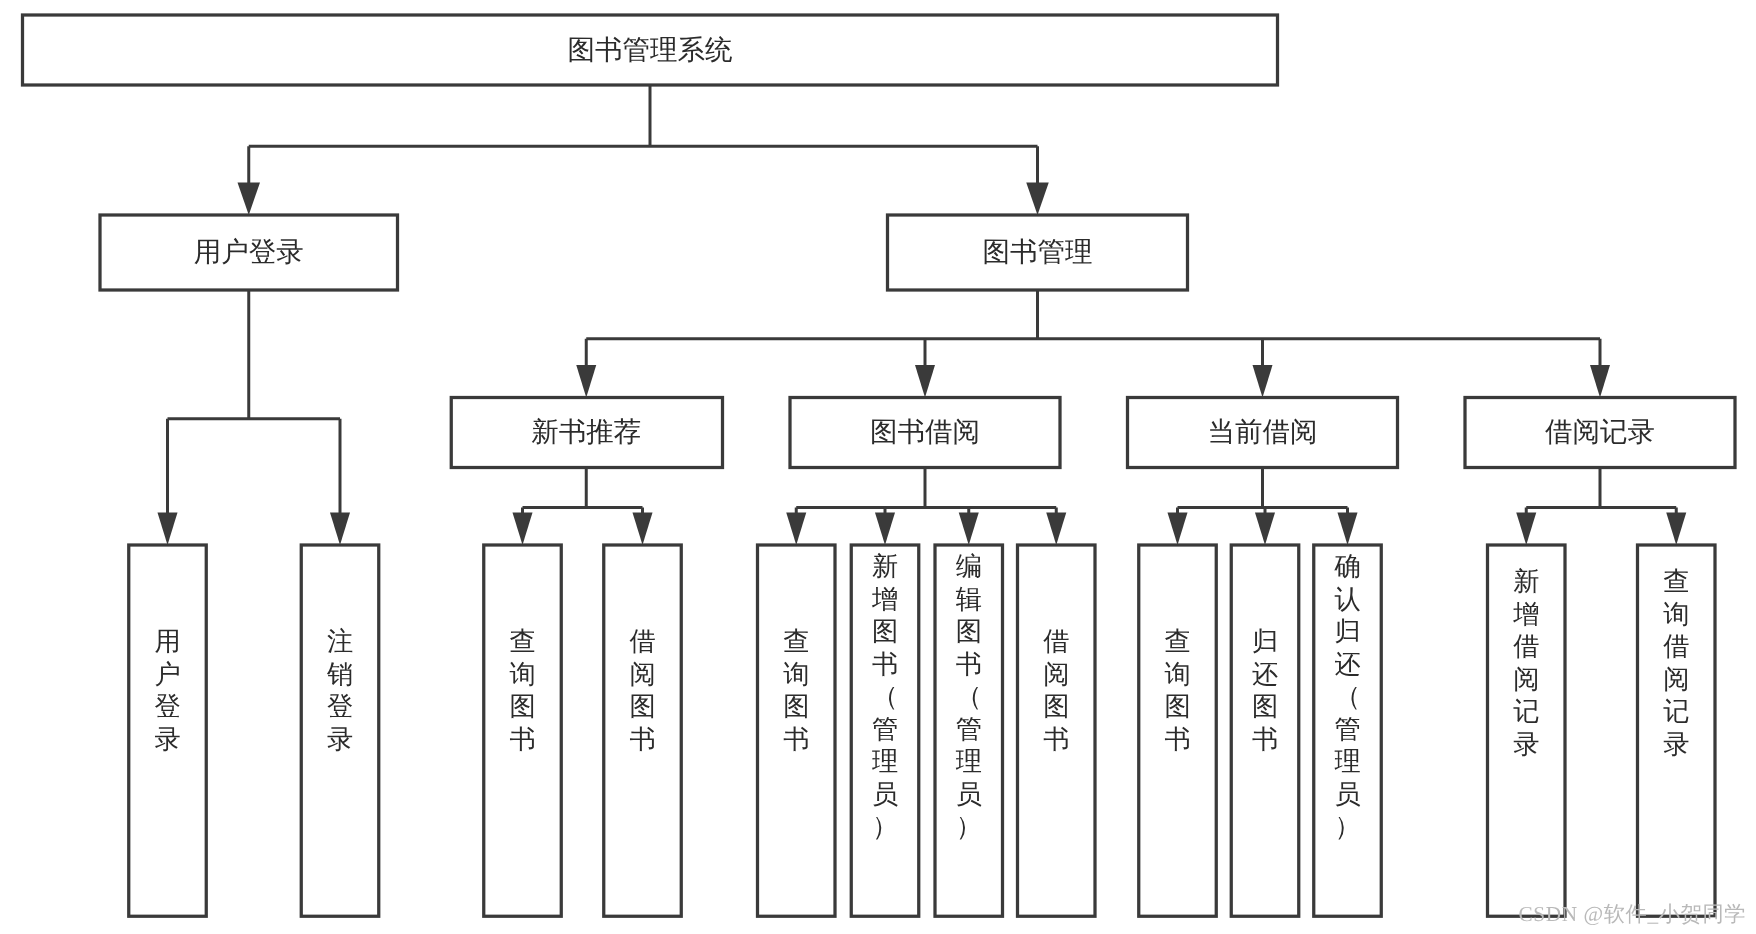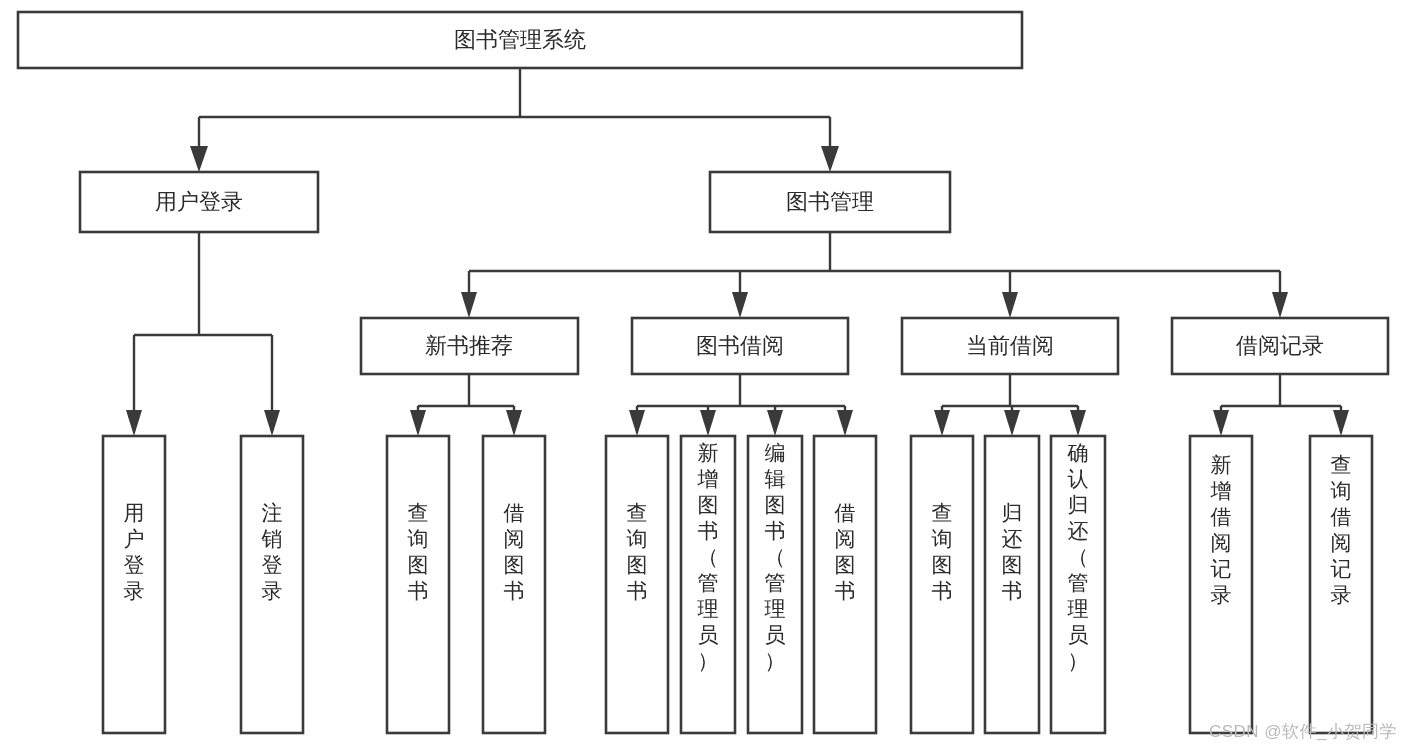--- a/index.html
+++ b/index.html
@@ -55,21 +55,21 @@
     font-family: "Liberation Sans", "DejaVu Sans", sans-serif;
     font-size: 21px;
     fill: #2b2b2b;
     text-anchor: middle;
     white-space: pre;
   }
   .watermark {
     position: absolute;
     right: 8px;
     bottom: 4px;
-    font-family: Liberation Sans, sans-serif;
+    font-family: Liberation Serif, serif;
     font-size: 17px;
     color: #b9b9b9;
     letter-spacing: 0.5px;
     user-select: none;
     pointer-events: none;
     white-space: nowrap;
   }
 </style>
 </head>
 <body>

